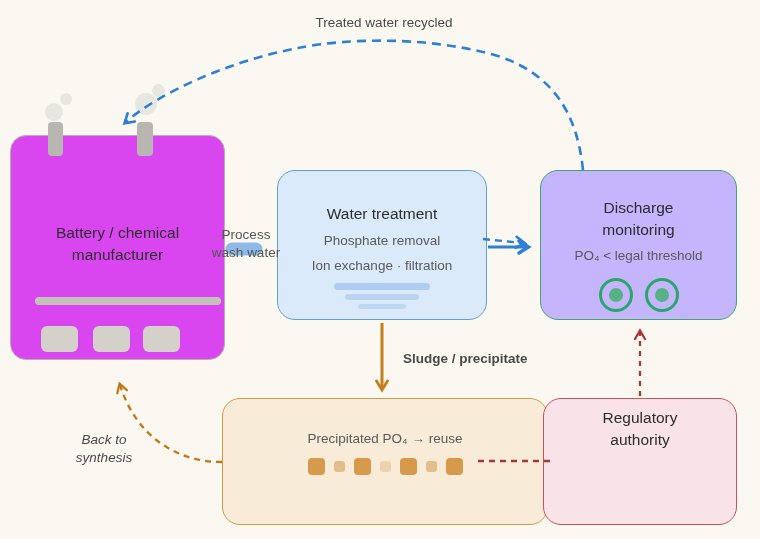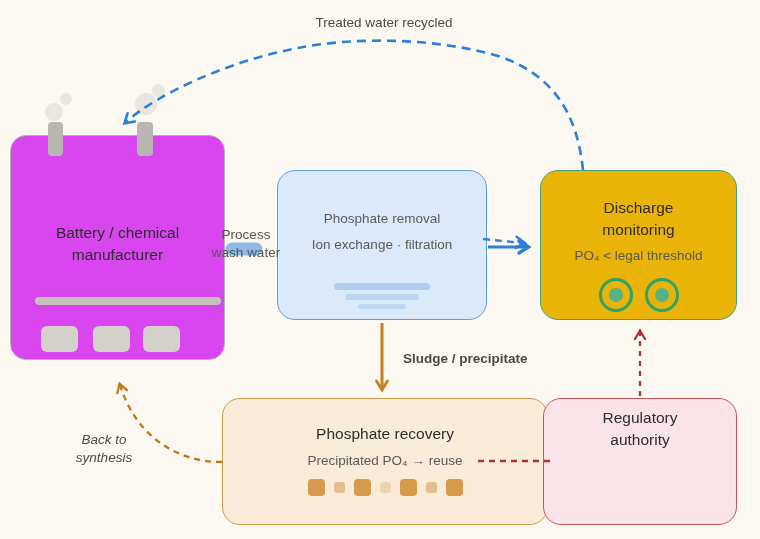--- a/index.html
+++ b/index.html
@@ -8,21 +8,21 @@
 
   
   .node{position:absolute;box-sizing:border-box;text-align:center;border-radius:18px;}
   .node .title{display:block;margin:0 auto;font-size:15.5px;color:#2d2d2d;line-height:1.4;}
   .node .sub{display:block;margin:6px auto 0;font-size:13.5px;color:#5a5a5a;line-height:1.45;}
 
   #manufacturer{left:10px;top:135px;width:215px;height:225px;background:#d946ef;border:1px solid #b6b2a9;border-radius:16px;}
   #manufacturer .title{max-width:170px;padding-top:86px;}
 
   #water{left:277px;top:170px;width:210px;height:150px;background:#dbeafa;border:1.5px solid #5f9fd6;padding-top:32px;}
-  #discharge{left:540px;top:170px;width:197px;height:150px;background:#eab308;border:1.5px solid #44a377;padding-top:26px;}
+  #discharge{left:540px;top:170px;width:197px;height:150px;background:#c4b5fd;border:1.5px solid #44a377;padding-top:26px;}
   #discharge .title{max-width:110px;}
   #phosphate{left:222px;top:398px;width:326px;height:127px;background:#f8ecd8;border:1.5px solid #cf9b4a;padding-top:24px;}
   #regulatory{left:543px;top:398px;width:194px;height:127px;background:#fae3e8;border:1.5px solid #c4545e;padding-top:8px;}
   #regulatory .title{max-width:110px;}
 
   
   .chimney{position:absolute;background:#b8b6b0;border-radius:4px;}
   .smoke{position:absolute;background:#e8e6e1;border-radius:50%;}
   .roofbar{position:absolute;left:24px;top:161px;width:186px;height:8px;background:#c4c1bb;border-radius:4px;}
   .window{position:absolute;top:190px;width:37px;height:26px;background:#d4d1cb;border-radius:6px;}
@@ -69,20 +69,21 @@
     <div class="smoke" style="left:49px;top:-43px;width:12px;height:12px;"></div>
     <div class="smoke" style="left:124px;top:-43px;width:22px;height:22px;"></div>
     <div class="smoke" style="left:141px;top:-52px;width:13px;height:13px;"></div>
     <div class="roofbar"></div>
     <div class="window" style="left:30px;"></div>
     <div class="window" style="left:82px;"></div>
     <div class="window" style="left:132px;"></div>
   </div>
 
   <div class="node" id="water">
+    <span class="title">Water treatment</span>
     <span class="sub">Phosphate removal</span>
     <span class="sub">Ion exchange · filtration</span>
     <div class="waterlines">
       <div class="wl wl1"></div>
       <div class="wl wl2"></div>
       <div class="wl wl3"></div>
     </div>
   </div>
 
   <div class="node" id="discharge">
@@ -92,21 +93,20 @@
       <div class="sensor">
           <div class="dot"></div>
         </div>
       <div class="sensor">
           <div class="dot"></div>
         </div>
     </div>
   </div>
 
   <div class="node" id="phosphate">
-    <span class="title">Phosphate recovery</span>
     <span class="sub">Precipitated PO₄ → reuse</span>
     <div class="granules">
       <div class="gr big"></div>
       <div class="gr small"></div>
       <div class="gr big"></div>
       <div class="gr small lighter"></div>
       <div class="gr big"></div>
       <div class="gr small"></div>
       <div class="gr big"></div>
     </div>

